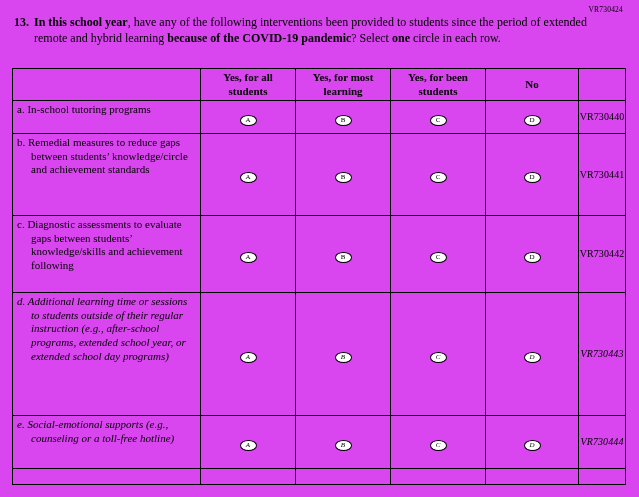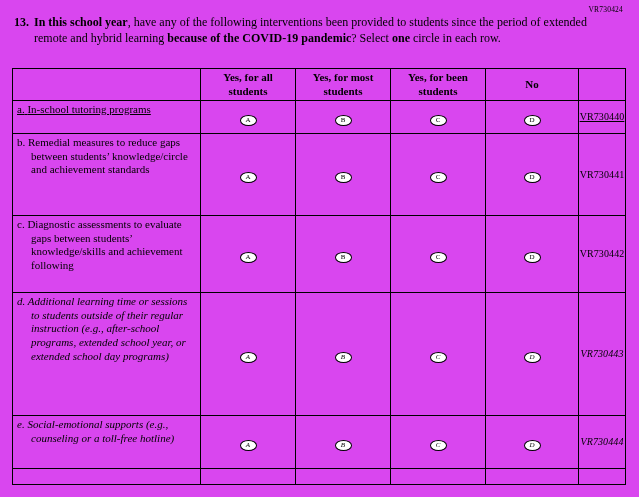--- a/index.html
+++ b/index.html
@@ -49,21 +49,21 @@
   }
   .q-table th {
     font-size: 11px;
     font-weight: bold;
     text-align: center;
     vertical-align: middle;
     padding: 2px 3px;
     line-height: 1.2;
   }
   tr.header-row { height: 30px; }
-  tr.row-a { height: 33px; text-decoration: underline; }
+  tr.row-a { height: 33px; }
   tr.row-b { height: 82px; }
   tr.row-c { height: 77px; }
   tr.row-d { height: 123px; font-style: italic; }
   tr.row-e { height: 53px; font-style: italic; }
   tr.row-stub { height: 16px; }
 
   td.label-cell {
     vertical-align: top;
     font-size: 11px;
     padding: 2px 4px;
@@ -119,21 +119,21 @@
       <col style="width:95px">
       <col style="width:95px">
       <col style="width:93px">
       <col style="width:47px">
     </colgroup>
 
     <tbody>
         <tr class="header-row">
       <th></th>
       <th>Yes, for all students</th>
-      <th>Yes, for most students</th>
+      <th>Yes, for most learning</th>
       <th>Yes, for been students</th>
       <th>No</th>
       <th></th>
     </tr>
 
     <tr class="row-a">
       <td class="label-cell">
         <div class="hang"><span>a.</span> <span>In-school tutoring programs</span></div>
       </td>
       <td class="answer-cell"><span class="oval">

